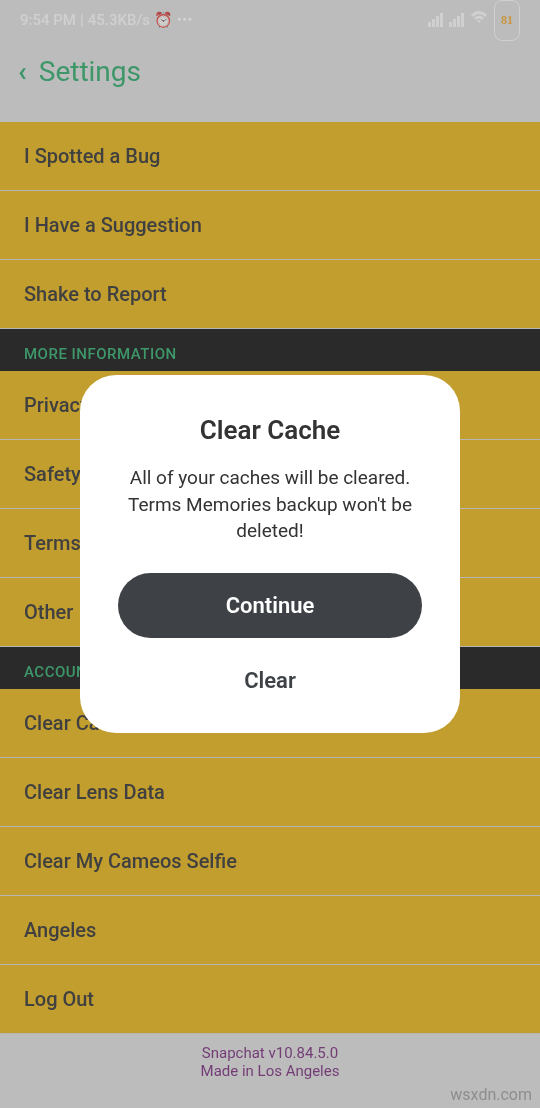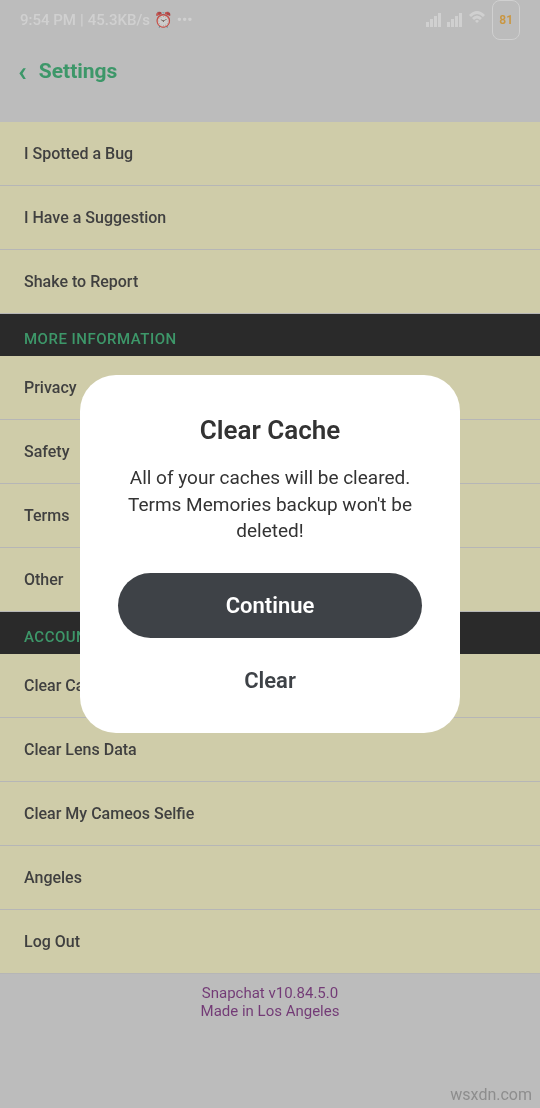--- a/index.html
+++ b/index.html
@@ -37,49 +37,50 @@
     }
     .battery {
       display: inline-flex;
       align-items: center;
       border: 1.5px solid white;
       border-radius: 8px;
       padding: 12px 6px;
       font-size: 12px;
       color: #f5a623;
       font-weight: 600;
+      font-family: Liberation Serif, serif;
     }
     .header {
       height: 62px;
       display: flex;
       align-items: center;
       padding: 0 18px;
       gap: 12px;
     }
     .back-chevron {
       color: #1ea862;
       font-size: 28px;
       font-weight: bold;
     }
     .header-title {
       color: #1ea862;
-      font-size: 21px;
-      font-weight: 700;
+      font-size: 28px;
+      font-weight: 400;
     }
     .list {
       background: #efefef;
       margin-top: 20px;
     }
     .list-item {
       padding: 22px 24px;
-      font-size: 16px;
+      font-size: 20px;
       font-weight: 500;
       color: #222;
       border-bottom: 1px solid #d8d8d8;
-      background: #fef9c3;
+      background: #eab308;
     }
     .section-header {
       padding: 16px 24px 8px;
       font-size: 15px;
       color: #1ea862;
       font-weight: 500;
       background: #000000;
       letter-spacing: 0.5px;
     }
     .footer {

